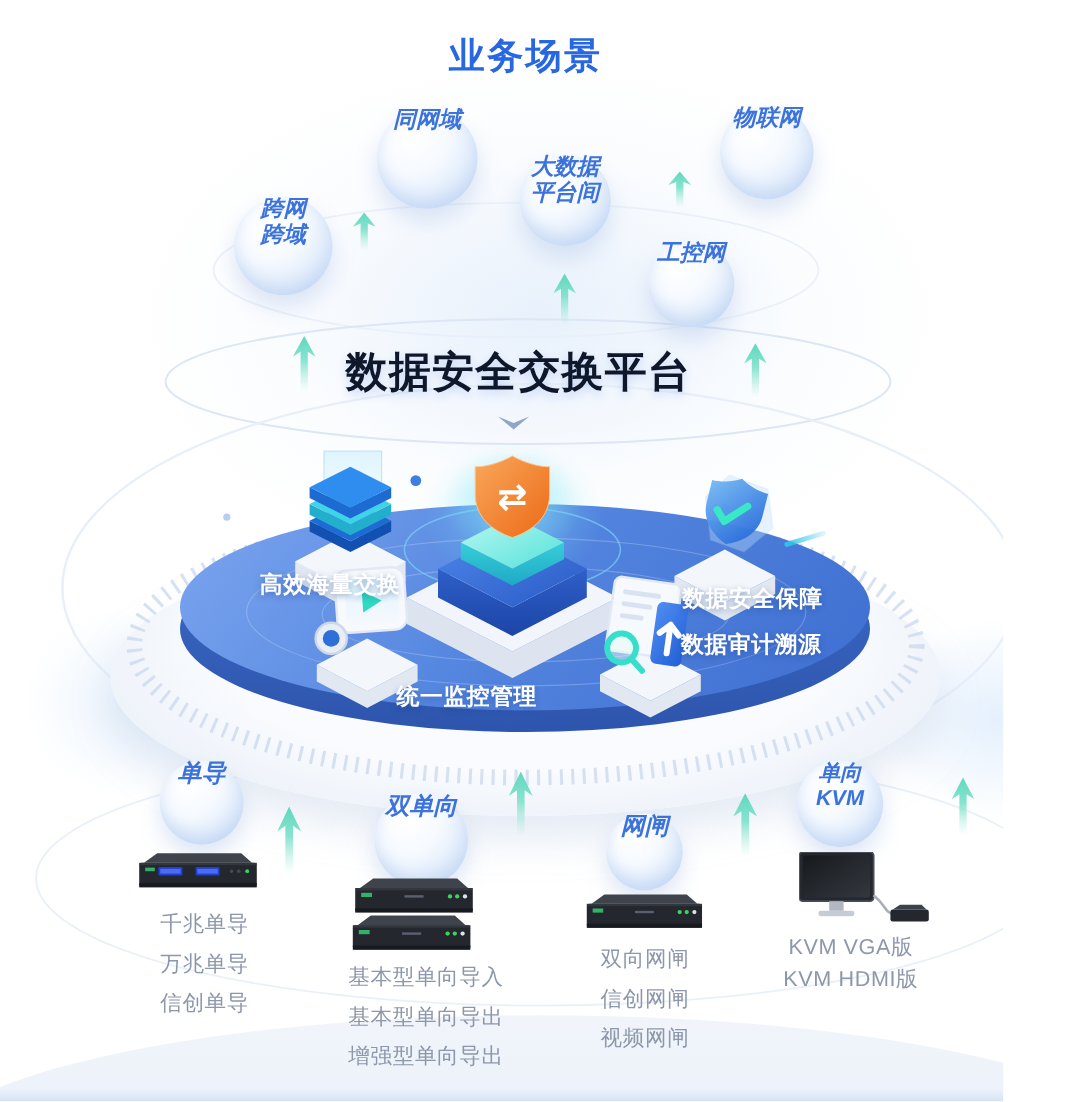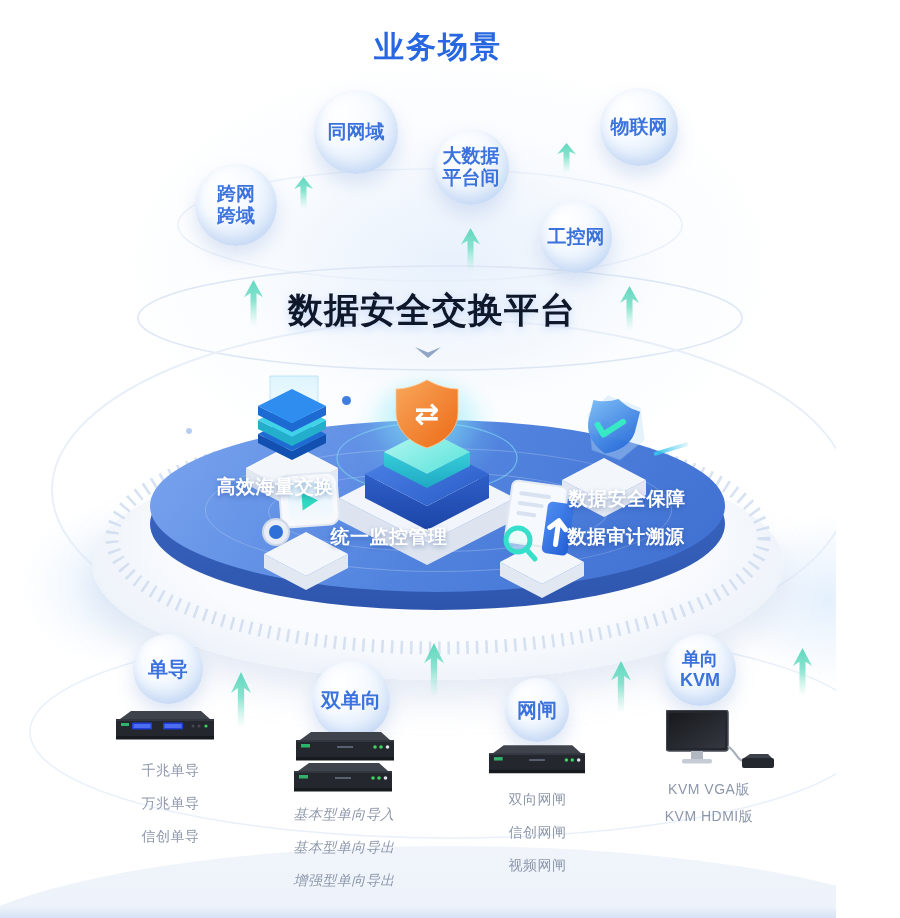--- a/index.html
+++ b/index.html
@@ -18,24 +18,24 @@
     background:linear-gradient(#eef3fa,#dfe9f7);opacity:.85;}
   .bottom-band{position:absolute;left:0;right:0;bottom:0;height:11px;
     background:linear-gradient(rgba(219,230,248,.0),#d6e2f6);}
   .page-edge{left:891px;top:108px;width:9px;height:810px;background:#e6e7e9;}
   
   .page-title{left:0;top:27px;width:876px;text-align:center;font-size:30px;font-weight:bold;
     color:#2767e2;letter-spacing:2px;}
   .platform-title{left:0;top:287px;width:864px;text-align:center;font-size:35px;font-weight:bold;
     color:#0f172a;letter-spacing:1px;text-shadow:0 3px 8px rgba(90,140,235,.28);}
   
-  .bubble{position:absolute;border-radius:50%;display:flex;align-items:center;justify-content:center;
+  .bubble{position:absolute;border-radius:50%;display:flex;align-items:flex-start;justify-content:center;
     text-align:center;font-weight:bold;color:#3b72dc;white-space:pre-line;line-height:1.15;
     background:radial-gradient(circle at 34% 28%, #ffffff 0%, #f6faff 38%, #dce9fa 72%, #c8dcf6 100%);
-    box-shadow:0 10px 18px rgba(140,170,220,.28), inset 0 -6px 12px rgba(175,200,240,.45);}
+    box-shadow:0 10px 18px rgba(140,170,220,.28), inset 0 -6px 12px rgba(175,200,240,.45);font-style:italic;}
   .bubble.sm{font-size:19px;}
   
   .up-arrow{position:absolute;width:19px;opacity:.9;}
   .up-arrow svg{width:100%;height:100%;display:block;}
   
   .white-platform{left:92px;top:448px;width:692px;height:232px;border-radius:50%;
     background:radial-gradient(ellipse at 50% 40%, #f9fbfe 52%, #e9eff8 84%, #dde7f4 100%);
     box-shadow:0 20px 34px rgba(160,182,218,.28);}
   .tick-ring{left:100px;top:420px;width:676px;height:238px;}
   .disc-side{left:150px;top:438px;width:575px;height:172px;border-radius:50%;
@@ -49,21 +49,21 @@
     background:radial-gradient(closest-side,rgba(128,230,245,.42),rgba(128,230,245,0));}
   .dot{position:absolute;border-radius:50%;}
   .dash{left:653px;top:447px;width:36px;height:4px;border-radius:3px;
     background:linear-gradient(90deg,#35c3ea,rgba(80,205,240,.15));transform:rotate(-17deg);}
   
   .feature-label{position:absolute;width:172px;text-align:center;color:#ffffff;font-weight:bold;
     font-size:19px;text-shadow:0 2px 5px rgba(25,60,130,.40);letter-spacing:.5px;}
   .chevron{left:413px;top:346px;width:30px;height:14px;}
   
   .plist{position:absolute;display:flex;flex-direction:column;text-align:center;
-    color:#8d97ab;font-size:14px;letter-spacing:.5px;}
+    color:#8d97ab;font-size:18px;letter-spacing:.5px;}
   .plist div{line-height:20px;}
   .gap33 div{margin-bottom:13px;}
   .gap26 div{margin-bottom:7px;}
   .svgblock{position:absolute;}
 </style>
 </head>
 <body>
 
 <div class="canvas">
 
@@ -243,21 +243,21 @@
       <rect x="34" y="36" width="20" height="4" rx="2" fill="#d8e2f1"></rect>
       <rect x="64" y="22" width="26" height="52" rx="5" fill="url(#gradPanelBlue)"></rect>
       <path d="M77,64 L77,40 M69,48 L77,40 L85,48" fill="none" stroke="#ffffff" stroke-width="5" stroke-linecap="round" stroke-linejoin="round"></path>
     </g>
     <circle cx="36" cy="62" r="12" fill="#e6fcf8" fill-opacity=".55" stroke="#35dfc9" stroke-width="5"></circle>
     <path d="M44,71 l9,10" stroke="#35dfc9" stroke-width="5" stroke-linecap="round"></path>
   </svg>
 
   <div class="feature-label" style="left:189px;top:474px;">高效海量交换</div>
   <div class="feature-label" style="left:541px;top:486px;">数据安全保障</div>
-  <div class="feature-label" style="left:303px;top:524px;">统一监控管理</div>
+  <div class="feature-label" style="left:303px;top:568px;">统一监控管理</div>
   <div class="feature-label" style="left:540px;top:524px;">数据审计溯源</div>
 
   <div class="bubble" style="left:133px;top:634px;width:70px;height:70px;font-size:20px;"><span>单导</span></div>
   <div class="bubble" style="left:312px;top:661px;width:78px;height:78px;font-size:20px;"><span>双单向</span></div>
   <div class="bubble" style="left:505px;top:678px;width:64px;height:64px;font-size:20px;"><span>网闸</span></div>
   <div class="bubble" style="left:664px;top:634px;width:72px;height:72px;font-size:18px;"><span>单向
 KVM</span></div>
 
   <div class="up-arrow" style="left:231px;top:672px;height:56px;width:20px;">
       <svg viewBox="0 0 22 40" preserveAspectRatio="none">
@@ -338,21 +338,21 @@
     <path d="M62,36 C74,46 70,50 80,52" fill="none" stroke="#a9afba" stroke-width="2.2"></path>
     <polygon points="78,48 106,48 102,44 84,44" fill="#3c414a"></polygon>
     <rect x="76" y="48" width="32" height="10" rx="2" fill="#24272d"></rect>
   </svg>
 
   <div class="plist gap33" style="left:103px;top:760px;width:135px;">
     <div>千兆单导</div>
     <div>万兆单导</div>
     <div>信创单导</div>
   </div>
-  <div class="plist gap33" style="left:269px;top:804px;width:150px;font-style:italic;">
+  <div class="plist gap33" style="left:280px;top:804px;width:150px;">
     <div>基本型单向导入</div>
     <div>基本型单向导出</div>
     <div>增强型单向导出</div>
   </div>
   <div class="plist gap33" style="left:470px;top:789px;width:135px;">
     <div>双向网闸</div>
     <div>信创网闸</div>
     <div>视频网闸</div>
   </div>
   <div class="plist gap26" style="left:634px;top:779px;width:150px;">

